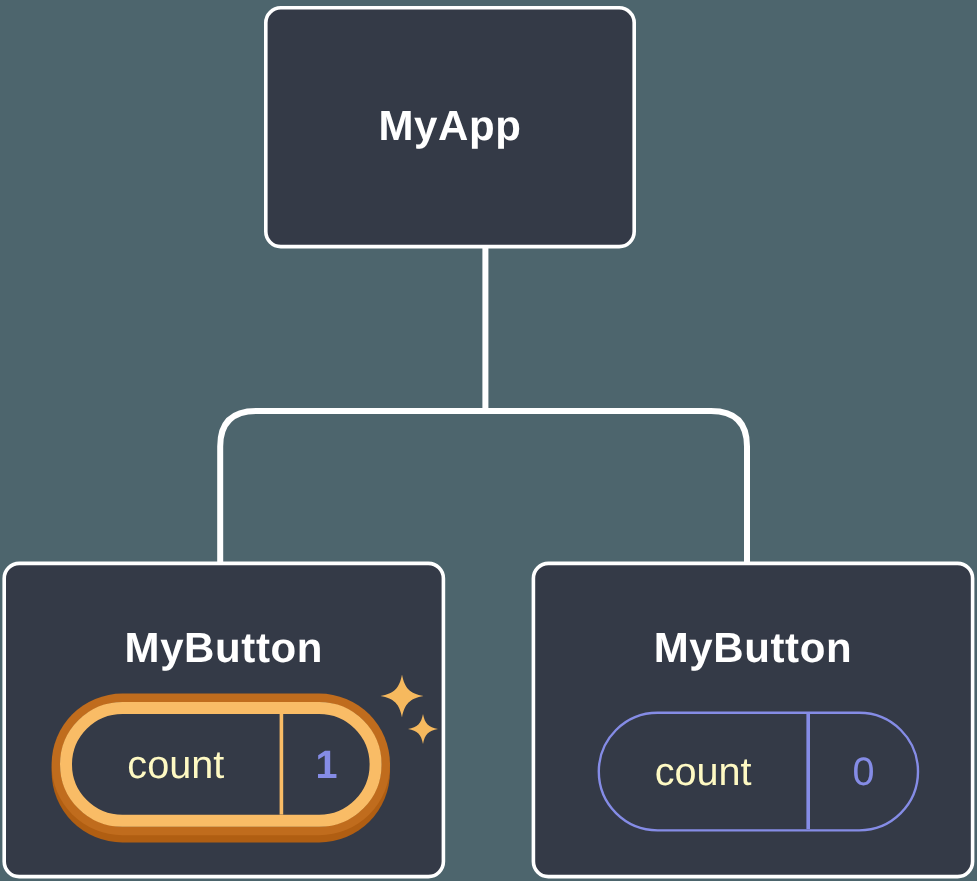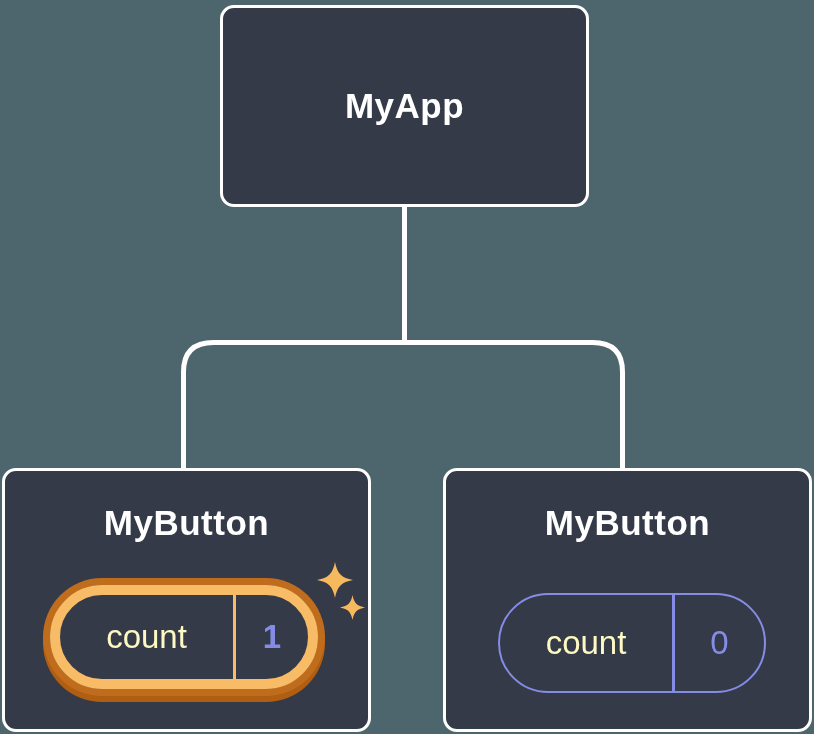--- a/index.html
+++ b/index.html
@@ -19,38 +19,38 @@
     pointer-events: none;
   }
   .node {
     position: absolute;
     background: #343a47;
     border: 3px solid #ffffff;
     border-radius: 14px;
   }
   #root-node {
     left: 220px; top: 5px;
-    width: 369px; height: 202px;
+    width: 310px; height: 202px;
     display: flex; align-items: center; justify-content: center;
   }
   .node-label {
     color: #ffffff;
     font-size: 35px;
     font-weight: 600;
     letter-spacing: 0.5px;
   }
   .child-node {
     top: 468px;
     width: 369px; height: 264px;
   }
   #child-left  { left: 2px; }
   #child-right { left: 443px; }
   .child-label {
     position: absolute;
-    top: 32px; left: 0; right: 0;
+    top: 50px; left: 0; right: 0;
     text-align: center;
   }
   
   .pill {
     position: absolute;
     display: flex;
     align-items: stretch;
     border-radius: 60px;
     overflow: hidden;
   }

